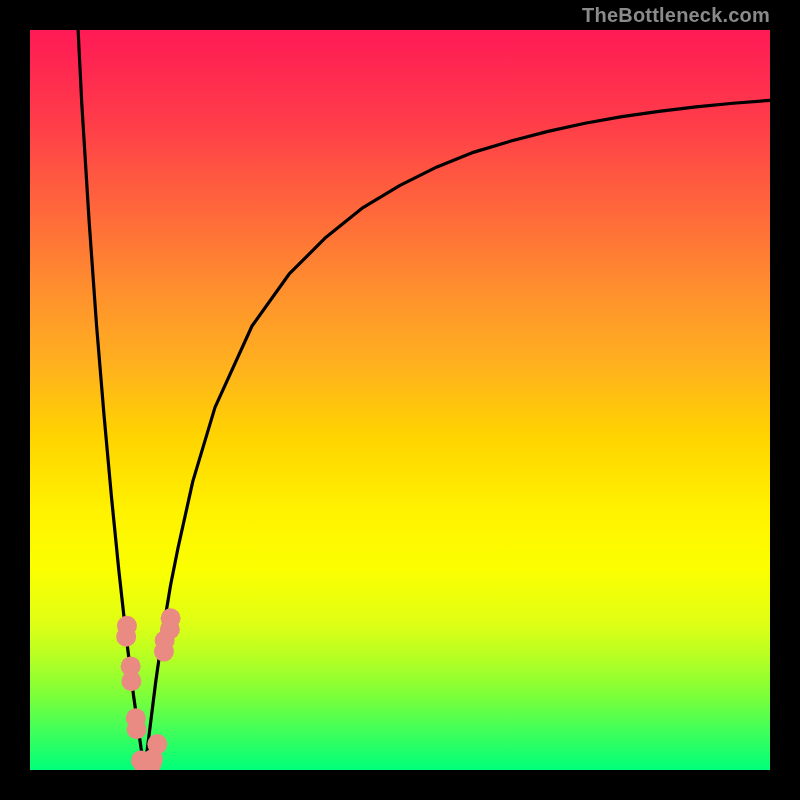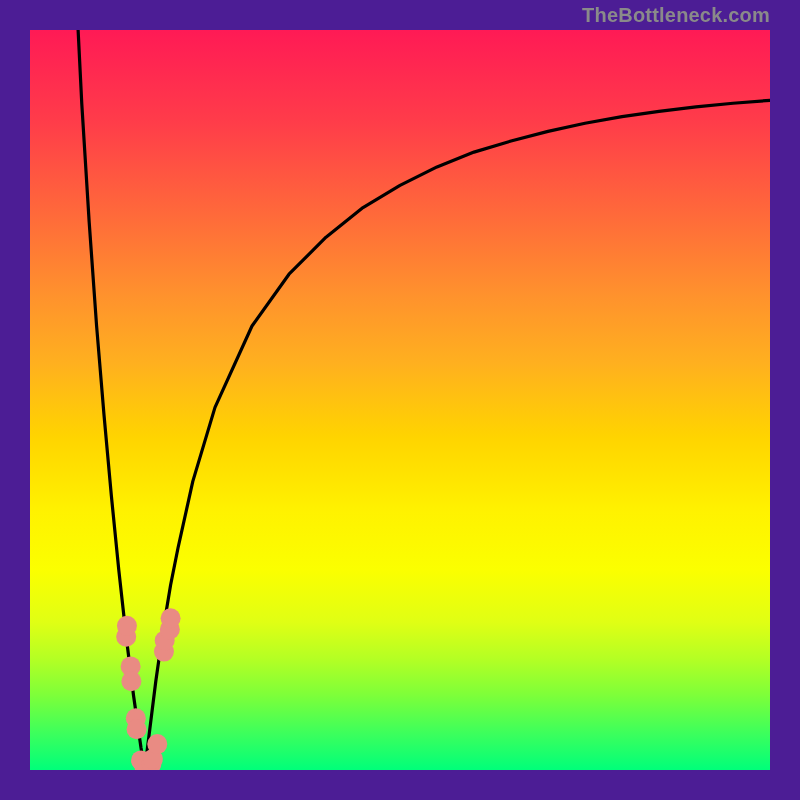--- a/index.html
+++ b/index.html
@@ -1,20 +1,20 @@
 <!DOCTYPE html>
 <html><head>
 <meta charset="utf-8">
 <style>
   * { margin: 0; padding: 0; box-sizing: border-box; }
   html, body { width: 800px; height: 800px; overflow: hidden; }
   .outer {
     width: 800px;
     height: 800px;
-    background: #4c1d95;
+    background: #000000;
     position: relative;
   }
   .plot {
     position: absolute;
     left: 30px;
     top: 30px;
     width: 740px;
     height: 740px;
     background: linear-gradient(to bottom,
       #ff1a55 0%,

